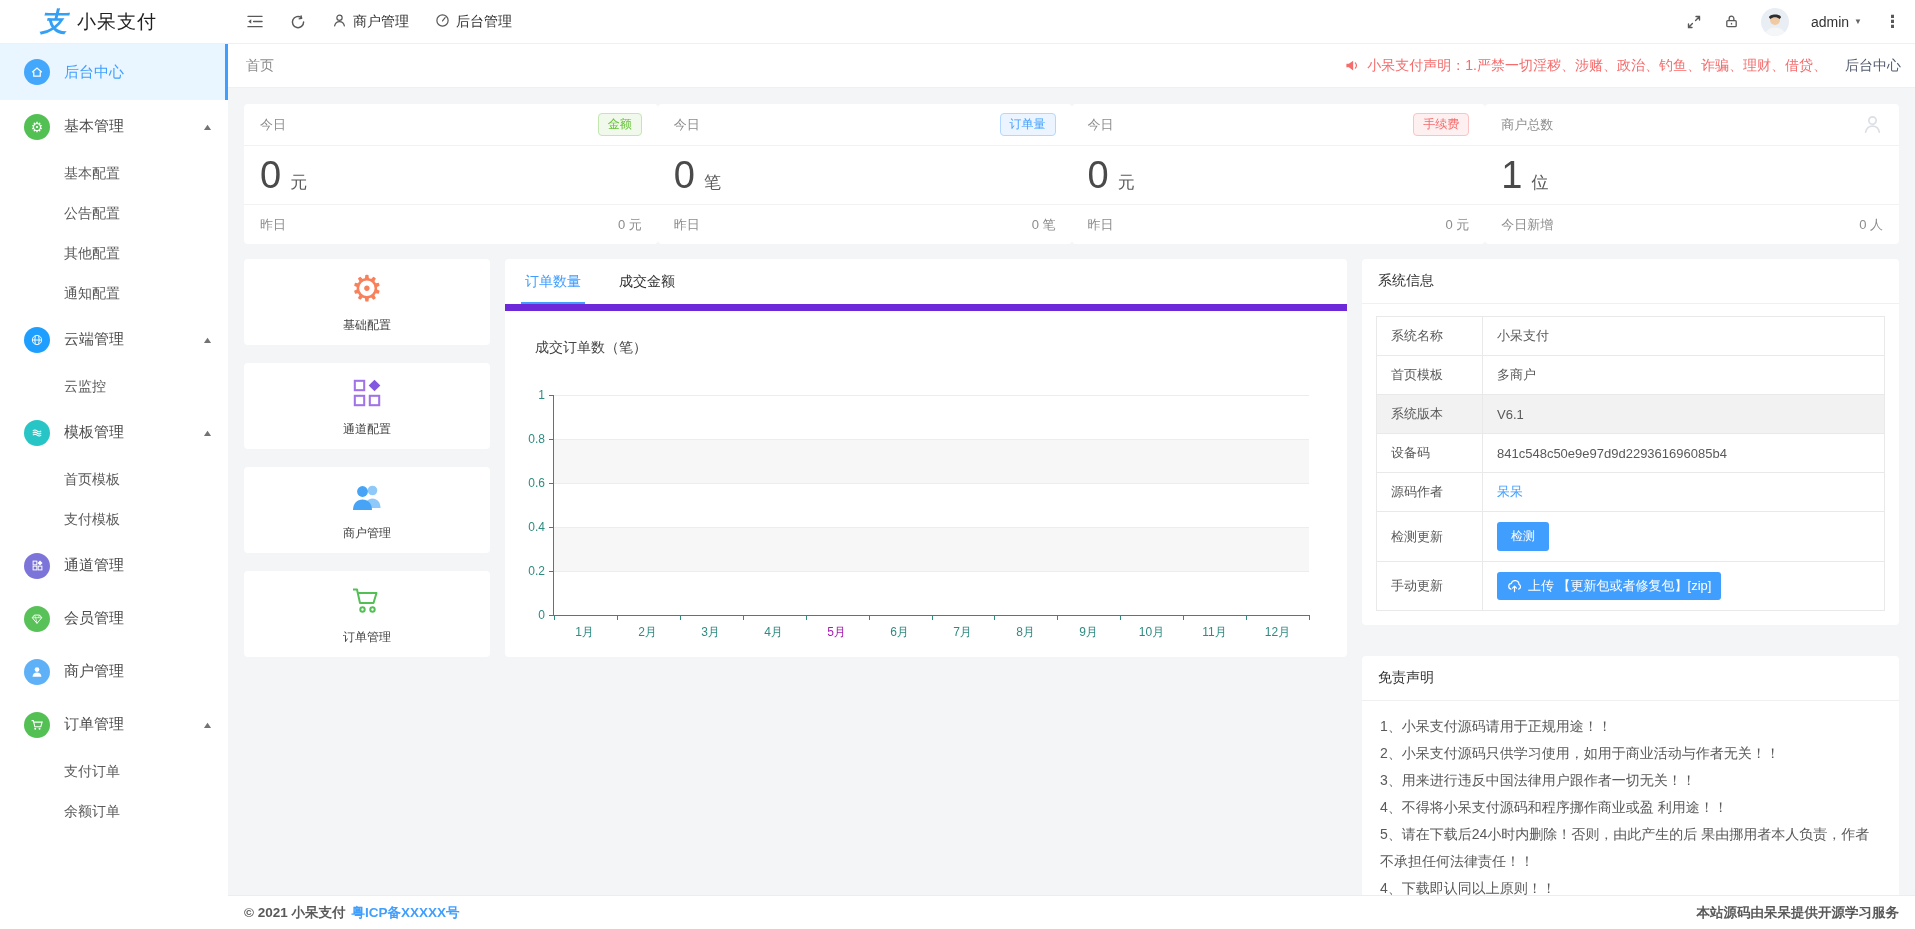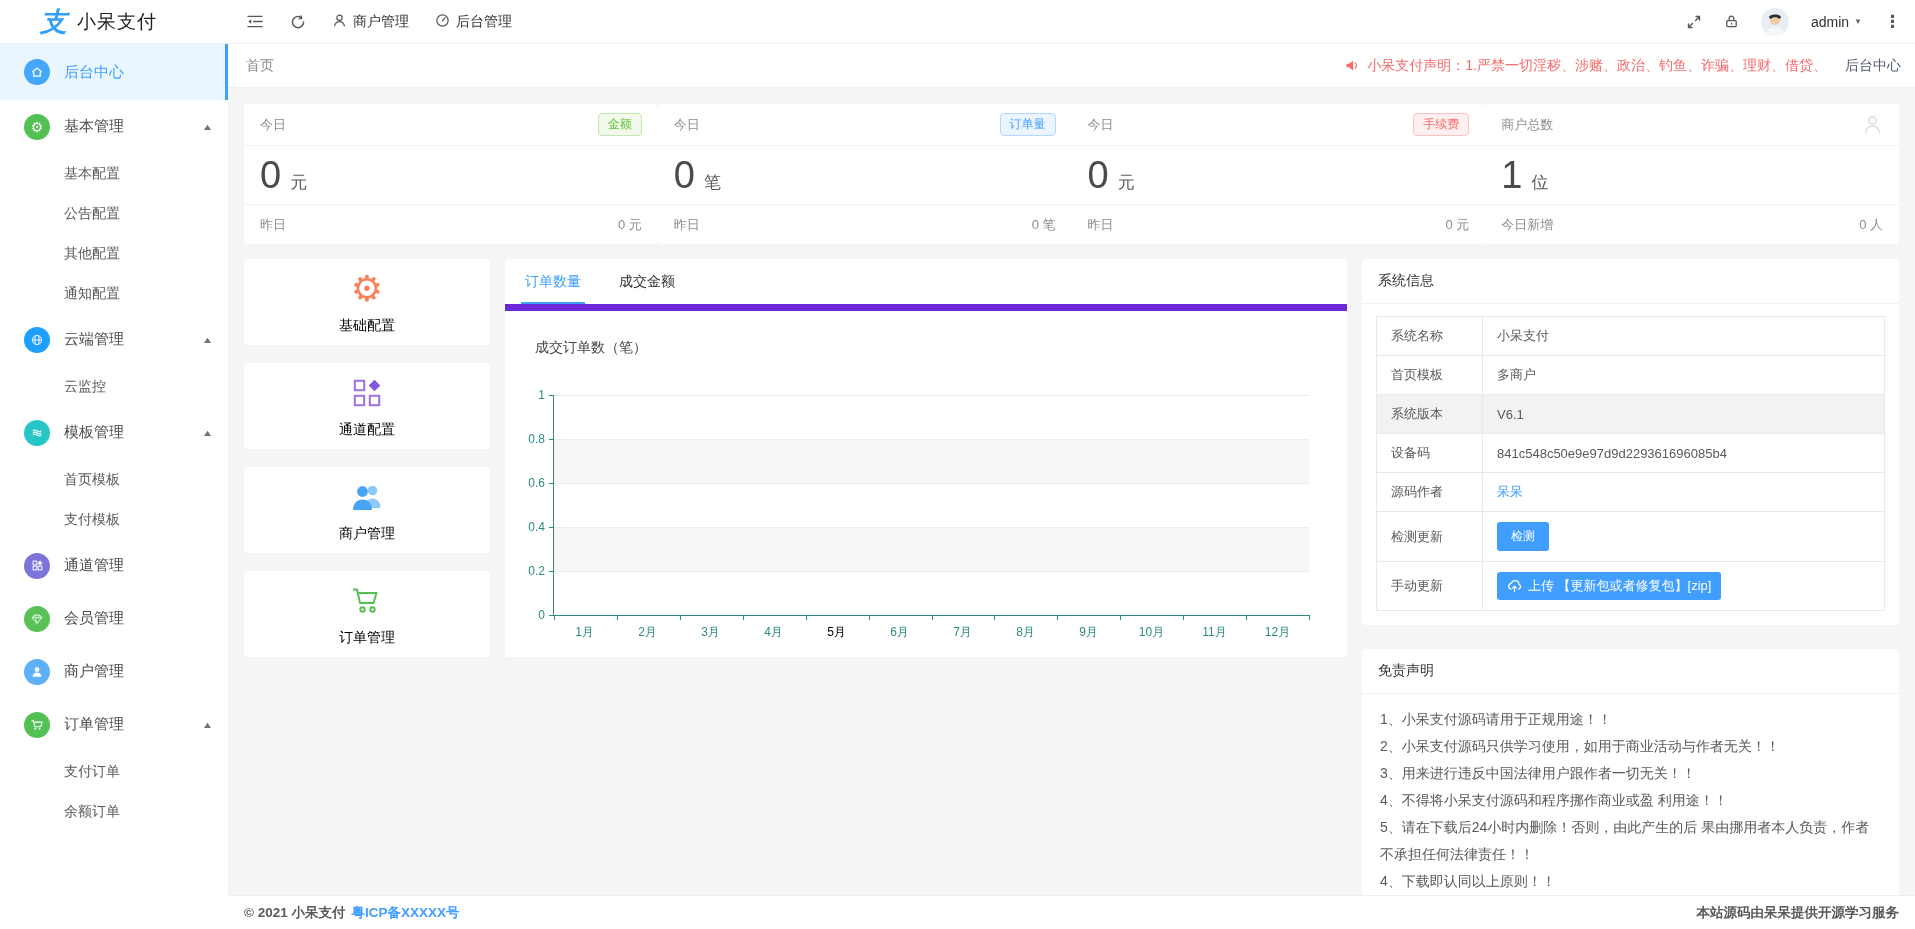--- a/index.html
+++ b/index.html
@@ -52,40 +52,40 @@
   .card-body { flex:1; display:flex; align-items:center; padding:0 16px; }
   .big  { font-size:38px; color:#4a4a4a; line-height:1; }
   .unit { font-size:17px; color:#595959; margin-left:9px; margin-top:14px; }
   .card-foot { height:40px; border-top:1px solid #f2f2f2; display:flex; align-items:center; justify-content:space-between; padding:0 16px; font-size:13px; color:#8c8c8c; }
 
   
   .mid-row { display:flex; gap:15px; margin-top:15px; align-items:flex-start; }
   .tiles-col { width:246px; height:398px; display:flex; flex-direction:column; gap:18px; flex:none; }
   .tile { flex:1; background:#fff; border-radius:4px; display:flex; flex-direction:column; align-items:center; justify-content:center; gap:9px; cursor:pointer; }
   .tile-ico { height:38px; display:flex; align-items:center; justify-content:center; }
-  .tile-label { font-size:14px; color:#000000; }
+  .tile-label { font-size:12px; color:#404040; }
 
   
   .chart-panel { flex:1; height:398px; background:#fff; border-radius:4px; overflow:hidden; }
   .tabs { display:flex; padding:0 16px; border-bottom:7px solid #6d28d9; }
   .tab { font-size:14px; color:#333; padding:14px 4px 11px; margin-right:30px; cursor:pointer; border-bottom:2px solid transparent; }
   .tab.active { color:#409eff; border-bottom-color:#409eff; }
   .chart-title { font-size:14px; color:#454545; margin:28px 0 0 30px; }
   .plot-wrap { margin:38px 38px 0 48px; }
   .plot-area { position:relative; height:221px; border-left:1px solid; border-bottom:1px solid;
     background:linear-gradient(to bottom,#ffffff 0%,#ffffff 20%,#f7f7f7 20%,#f7f7f7 40%,#ffffff 40%,#ffffff 60%,#f7f7f7 60%,#f7f7f7 80%,#ffffff 80%,#ffffff 100%); }
   .gridline { position:absolute; left:0; right:0; height:1px; background:#ededed; }
   .ylab { position:absolute; right:calc(100% + 9px); transform:translateY(-50%); font-size:12px; }
   .ytick { position:absolute; right:100%; width:5px; height:1px; }
   .xtick { position:absolute; top:100%; width:1px; height:5px; }
   .x-labels { display:flex; margin-top:8px; }
   .x-labels span { flex:1; text-align:center; font-size:12px; }
 
   
-  .right-col { width:537px; flex:none; display:flex; flex-direction:column; gap:24px; }
+  .right-col { width:537px; flex:none; display:flex; flex-direction:column; gap:31px; }
   .panel { background:#fff; border-radius:4px; }
   .panel-head { padding:13px 16px; font-size:14px; color:#333; border-bottom:1px solid #f0f0f0; }
   .sys-table { width:calc(100% - 28px); margin:12px 14px 14px; border-collapse:collapse; }
   .sys-table td { border:1px solid #e9e9e9; font-size:13px; color:#595959; padding:10px 14px; }
   .sys-table td.lab { width:106px; }
   .sys-table tr.hl td { background:#f2f2f2;margin-top:40px; }
   .a-link { color:#409eff; text-decoration:none; cursor:pointer; }
   .btn { display:inline-flex; align-items:center; gap:6px; background:#409eff; color:#fff; border:none; border-radius:3px; font-size:12px; padding:6px 14px; cursor:pointer; font-family:inherit; }
   .btn-upload { padding:5px 10px; font-size:13px; }
   .disc-body { padding:12px 18px 16px; }
@@ -415,21 +415,21 @@
               <span class="xtick" style="left:75%;background:#2E8B80"></span>
               <span class="xtick" style="left:83.33333333333333%;background:#2E8B80"></span>
               <span class="xtick" style="left:91.66666666666667%;background:#2E8B80"></span>
               <span class="xtick" style="left:100%;background:#2E8B80"></span>
             </div>
           <div class="x-labels">
               <span style="color:#2E8B80">1月</span>
               <span style="color:#2E8B80">2月</span>
               <span style="color:#2E8B80">3月</span>
               <span style="color:#2E8B80">4月</span>
-              <span style="color:#000000">5月</span>
+              <span style="color:#a21caf">5月</span>
               <span style="color:#2E8B80">6月</span>
               <span style="color:#2E8B80">7月</span>
               <span style="color:#2E8B80">8月</span>
               <span style="color:#2E8B80">9月</span>
               <span style="color:#2E8B80">10月</span>
               <span style="color:#2E8B80">11月</span>
               <span style="color:#2E8B80">12月</span>
             </div>
         </div>
       </div>

